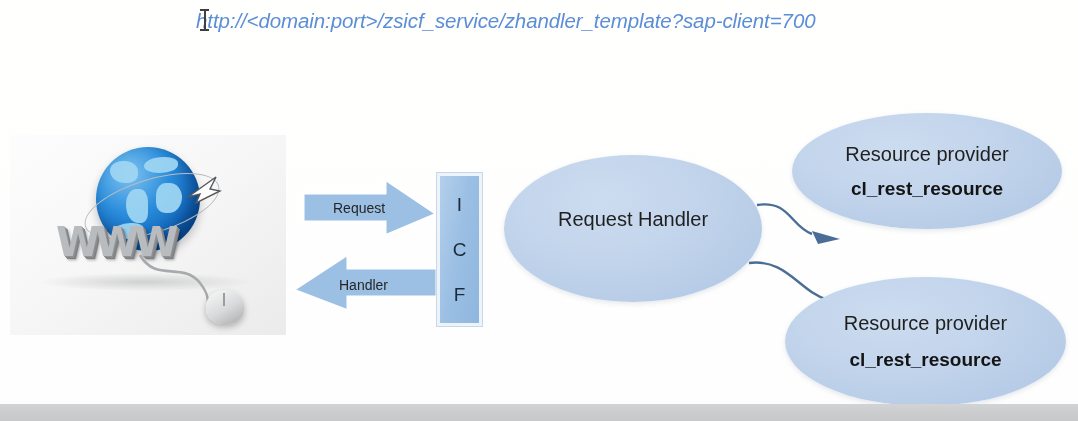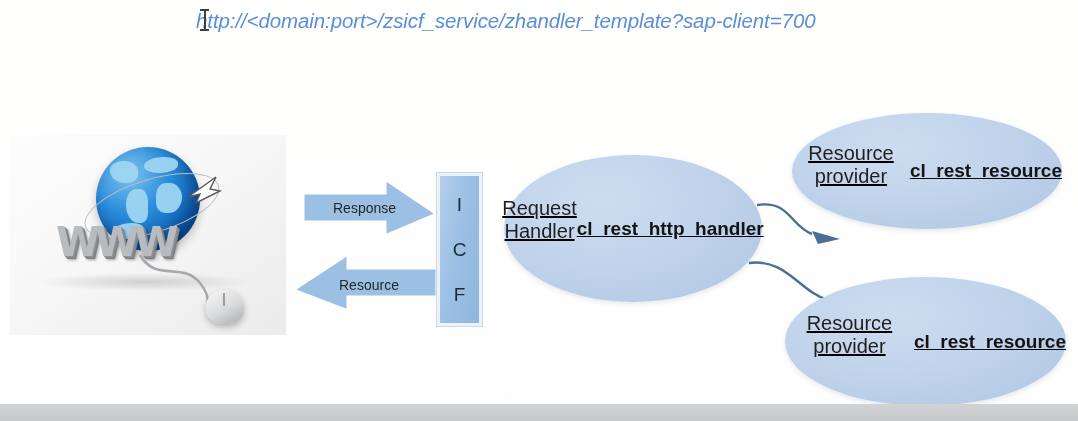--- a/index.html
+++ b/index.html
@@ -206,24 +206,24 @@
     line-height: 1;
   }
 
   
   .ellipse {
     position: absolute;
     border-radius: 50%;
     background: radial-gradient(ellipse at 38% 30%, #ccdcf0 0%, #c3d5ec 40%, #b6cbe6 78%, #aec4e1 100%);
     box-shadow: 0 2px 5px rgba(60,80,110,.13);
     display: flex;
+    flex-direction: column;
     align-items: center;
     justify-content: center;
     text-align: center;
-    text-decoration: underline;
   }
   .ellipse .title {
     font-size: 20px;
     color: #1f1f1f;
     font-family: "Liberation Sans", sans-serif;
   }
   .ellipse .subtitle {
     font-size: 19px;
     font-weight: bold;
     color: #141414;
@@ -281,32 +281,31 @@
     <polygon points="437,268 348,268 348,254 293,290 348,311 348,297 437,297" fill="#9cc0e4" stroke="#ffffff" stroke-width="3"></polygon>
 
     <g fill="none" stroke="#4a6e96" stroke-width="2.4">
       <path d="M757,205 C790,200 790,226 812,234"></path>
       <path d="M749,263 C786,258 800,292 828,300"></path>
     </g>
     <polygon points="840,239 812,231 818,244" fill="#4a6e96"></polygon>
     <polygon points="856,305 828,297 834,310" fill="#4a6e96"></polygon>
   </svg>
 
-  <div class="arrow-label label-request">Response</div>
-  <div class="arrow-label label-response">Resource</div>
+  <div class="arrow-label label-request">Request</div>
+  <div class="arrow-label label-response">Handler</div>
 
   <div class="icf-box">
     <span>I</span>
     <span>C</span>
     <span>F</span>
   </div>
 
   <div class="ellipse ellipse-handler">
     <div class="title">Request Handler</div>
-    <div class="subtitle">cl_rest_http_handler</div>
   </div>
 
   <div class="ellipse ellipse-res-top">
     <div class="title">Resource provider</div>
     <div class="subtitle">cl_rest_resource</div>
   </div>
 
   <div class="ellipse ellipse-res-bottom">
     <div class="title">Resource provider</div>
     <div class="subtitle">cl_rest_resource</div>

